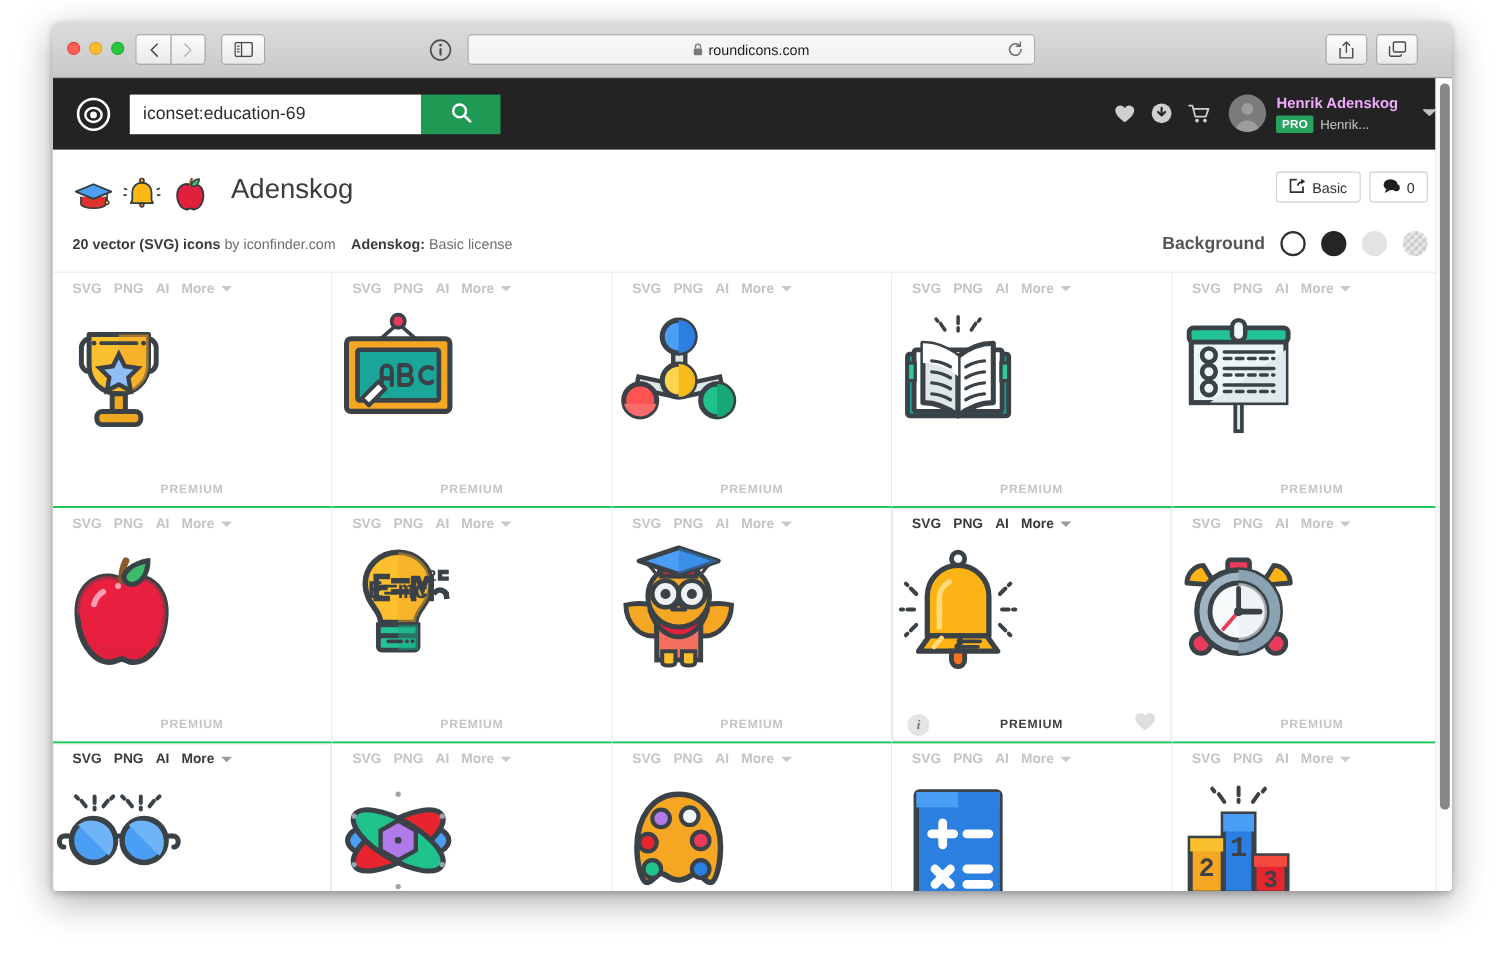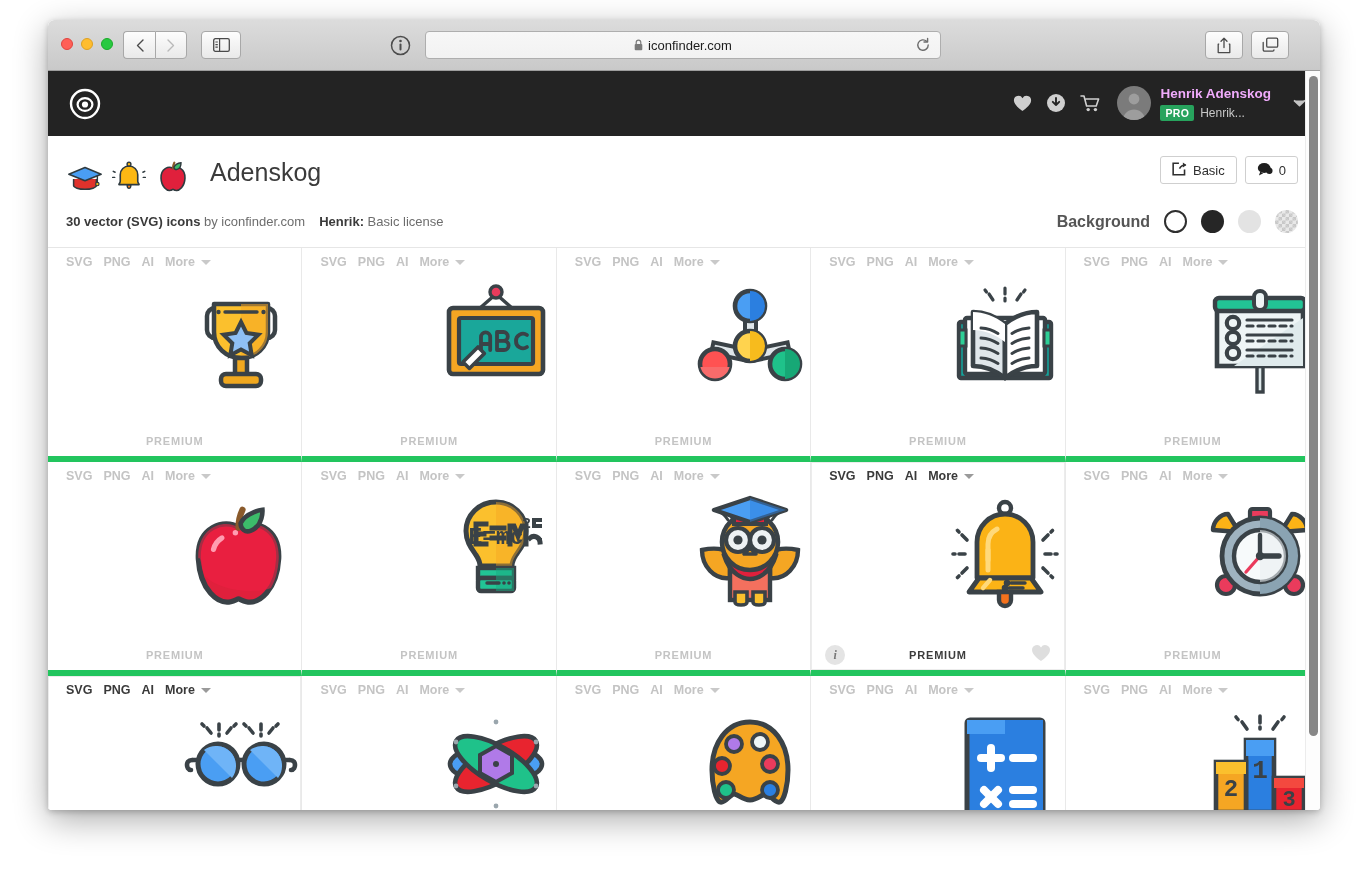--- a/index.html
+++ b/index.html
@@ -163,21 +163,21 @@
   #grid {
     margin-top: 14px;
     border-top: 1px solid #e6e6e6;
     display: grid;
     grid-template-columns: repeat(5, 1fr);
   }
   .cell {
     position: relative;
     height: 214px;
     border-right: 1px solid #e9e9e9;
-    border-bottom: 6px solid #22c55e;
+    border-bottom: 2px solid #22c55e;
     background: #ffffff;
   }
   .cell:nth-child(5n) { border-right: none; }
   .cell.hover { box-shadow: 0 0 0 1px #ececec inset; }
 
   .formats {
     display: flex; align-items: center; gap: 11px;
     padding: 7px 0 0 18px;
     font-size: 12.5px; font-weight: bold; color: #c4c4c4;
   }
@@ -185,21 +185,21 @@
   .formats .more { font-weight: bold; }
   .caret-dn {
     width: 0; height: 0;
     border-left: 5px solid transparent;
     border-right: 5px solid transparent;
     border-top: 5px solid #c9c9c9;
     margin-left: -5px;
   }
   .cell.hover .caret-dn { border-top-color: #9a9a9a; }
 
-  .art { height: 138px; display: flex; align-items: center; justify-content: flex-end; }
+  .art { height: 138px; display: flex; align-items: center; justify-content: flex-start; }
   .art svg { display: block; }
 
   .footer {
     position: absolute; left: 0; right: 0; bottom: 9px;
     display: flex; align-items: center; justify-content: center;
     font-size: 11px; letter-spacing: .8px; color: #c4c4c4; font-weight: bold;
   }
   .cell.hover .footer { color: #3c3c3c; }
   .info-badge {
     position: absolute; left: 14px; bottom: 5px;
@@ -264,21 +264,21 @@
       </svg>
     </div>
 
     <div id="url-field">
       <span id="url-lock">
         <svg width="9" height="12" viewBox="0 0 9 12">
           <path d="M2.2 5V3.4a2.3 2.3 0 0 1 4.6 0V5" fill="none" stroke="#7a7a7a" stroke-width="1.2"></path>
           <rect x=".7" y="5" width="7.6" height="6.2" rx="1" fill="#7a7a7a"></rect>
         </svg>
       </span>
-      <span>iconfinder.com</span>
+      <span>roundicons.com</span>
       <span id="reload-btn">
         <svg width="18" height="18" viewBox="0 0 18 18">
           <path d="M14.2 9a5.2 5.2 0 1 1-1.6-3.7" fill="none" stroke="#6d6d6d" stroke-width="1.4" stroke-linecap="round"></path>
           <path d="M13.6 2.4v3.6h-3.6" fill="none" stroke="#6d6d6d" stroke-width="1.4" stroke-linecap="round" stroke-linejoin="round"></path>
         </svg>
       </span>
     </div>
 
     <div class="tb-btn" id="share-btn">
       <svg width="14" height="17" viewBox="0 0 14 17">
@@ -299,20 +299,31 @@
 
     <div id="site-header">
       <div id="logo-mark">
         <svg width="38" height="38" viewBox="0 0 38 38">
           <path d="M19 5c8 0 14 6.2 14 13.6C33 26.5 26.4 33 19 33S5 26.5 5 18.6C5 11.2 11 5 19 5z" fill="none" stroke="#ffffff" stroke-width="2.4"></path>
           <ellipse cx="19" cy="19.5" rx="7.4" ry="6.4" fill="none" stroke="#ffffff" stroke-width="2.2"></ellipse>
           <circle cx="19" cy="19.5" r="3.1" fill="#ffffff"></circle>
         </svg>
       </div>
 
+      <div id="search-form">
+        <input id="search-input" type="text" value="iconset:education-69" style="">
+        <button id="search-submit">
+          <span>
+            <svg width="19" height="19" viewBox="0 0 19 19">
+              <circle cx="7.8" cy="7.8" r="5.8" fill="none" stroke="#ffffff" stroke-width="2.2"></circle>
+              <line x1="12.2" y1="12.2" x2="17.4" y2="17.4" stroke="#ffffff" stroke-width="2.4" stroke-linecap="round"></line>
+            </svg>
+          </span>
+        </button>
+      </div>
 
       <div id="header-right">
         <div class="hdr-icon">
           <svg width="19" height="17" viewBox="0 0 19 17">
                 <path d="M9.5 16S.9 10.6.9 5.6A4.6 4.6 0 0 1 9.5 3.2 4.6 4.6 0 0 1 18.1 5.6C18.1 10.6 9.5 16 9.5 16z" fill="#cfcfcf"></path>
               </svg>
         </div>
         <div class="hdr-icon">
           <svg width="20" height="20" viewBox="0 0 20 20">
             <circle cx="10" cy="10" r="9" fill="#cfcfcf"></circle>
@@ -398,25 +409,25 @@
               <path d="M3.4 10.4L2 14.4l4.6-2.4z" fill="#1f1f1f"></path>
               <circle cx="13.2" cy="9.4" r="3.4" fill="#1f1f1f"></circle>
             </svg>
           </span>
           <span>0</span>
         </button>
       </div>
     </div>
 
     <div id="meta-row">
-      <b>30 vector (SVG) icons</b>
+      <b>20 vector (SVG) icons</b>
       <span>&nbsp;</span>
       <span>by iconfinder.com</span>
       <span id="meta-license">
-        <b>Henrik:</b>
+        <b>Adenskog:</b>
         <span>Basic license</span>
       </span>
 
       <div id="bg-picker">
         <span id="bg-label">Background</span>
         <span class="sw white"></span>
         <span class="sw black"></span>
         <span class="sw light"></span>
         <span class="sw trans"></span>
       </div>

